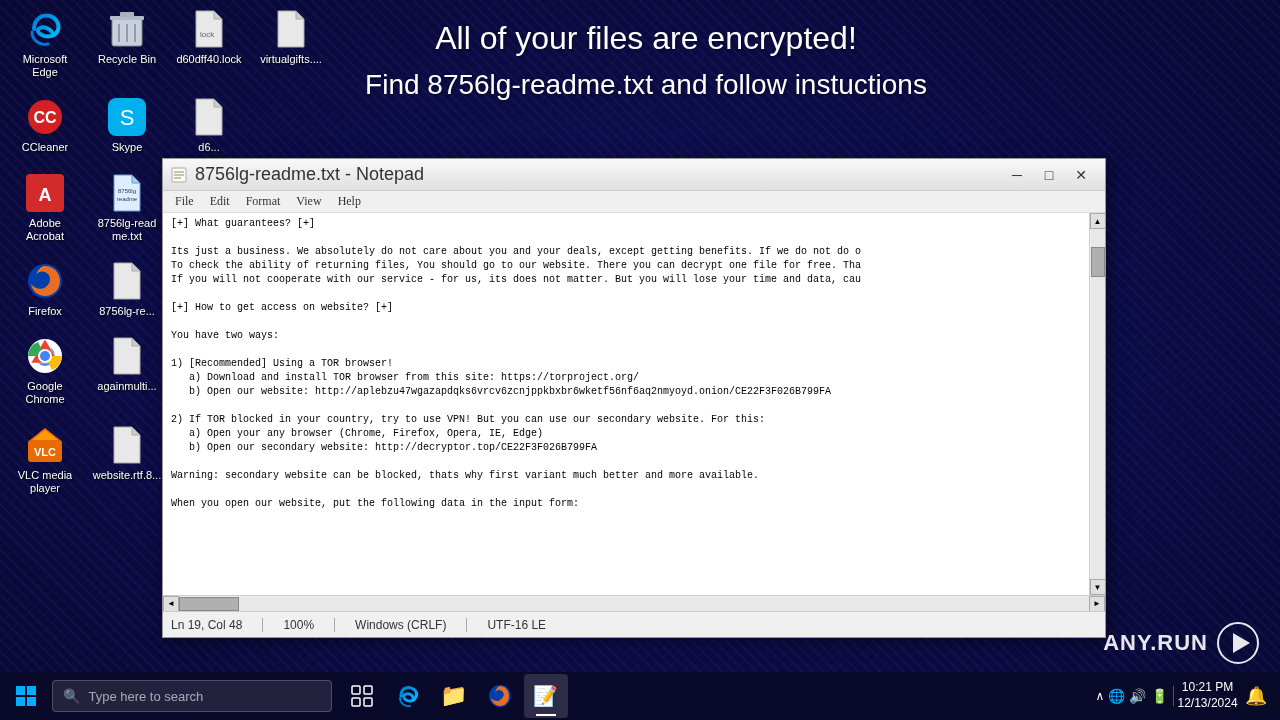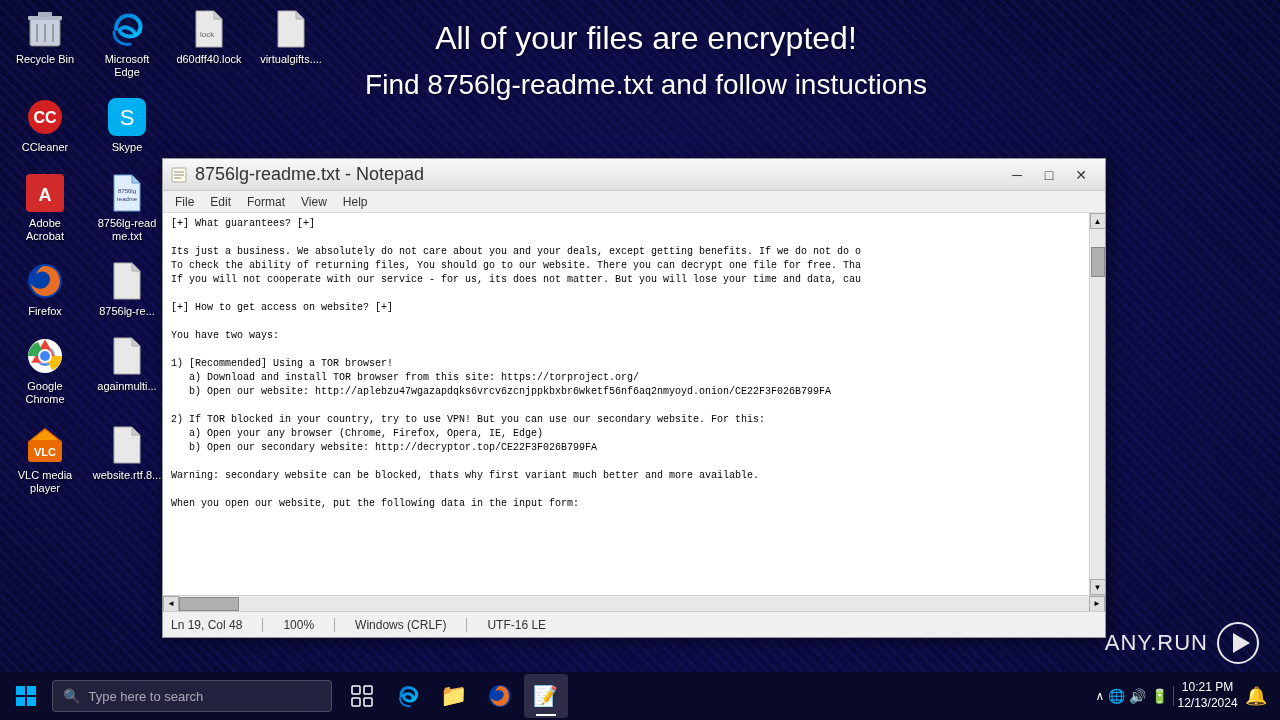--- a/index.html
+++ b/index.html
@@ -160,20 +160,21 @@
       padding: 0 4px;
       border-bottom: 1px solid #ddd;
       flex-shrink: 0;
     }
 
     .menu-item {
       padding: 2px 8px;
       font-size: 12px;
       color: #333;
       cursor: pointer;
+      font-family: Liberation Serif, serif;
     }
 
     
     .notepad-content {
       flex: 1;
       display: flex;
       overflow: hidden;
       background: white;
     }
 
@@ -403,67 +404,67 @@
       right: 20px;
       display: flex;
       align-items: center;
       gap: 8px;
       opacity: 0.9;
     }
 
     .anyrun-text {
       color: white;
       font-size: 22px;
-      font-weight: normal;
+      font-weight: bold;
       letter-spacing: 1px;
     }
   </style>
 </head>
 <body>
 
 <div class="desktop">
 
   <div class="desktop-message">
     <div class="line1">All of your files are encrypted!</div>
     <div class="line2">Find 8756lg-readme.txt and follow instuctions</div>
   </div>
 
   <div style="position:absolute; top:5px; left:5px; display:flex; flex-direction:column; gap:2px;">
 
     <div style="display:flex; gap:2px;">
-      <div class="desktop-icon">
-        <div class="icon-img">
-          <svg width="38" height="38" viewBox="0 0 38 38">
-            <rect x="4" y="8" width="30" height="28" rx="2" fill="#c8d0e0" stroke="#888" stroke-width="1"></rect>
-            <rect x="2" y="6" width="34" height="4" rx="1" fill="#b0bac8"></rect>
-            <rect x="12" y="2" width="14" height="5" rx="1" fill="#aab0be"></rect>
-            <line x1="11" y1="14" x2="11" y2="32" stroke="#888" stroke-width="1.5"></line>
-            <line x1="19" y1="14" x2="19" y2="32" stroke="#888" stroke-width="1.5"></line>
-            <line x1="27" y1="14" x2="27" y2="32" stroke="#888" stroke-width="1.5"></line>
-          </svg>
-        </div>
-        <div class="icon-label">Recycle Bin</div>
-      </div>
       <div class="desktop-icon">
         <div class="icon-img">
           <svg width="38" height="38" viewBox="0 0 38 38">
             <defs>
               <linearGradient id="edgeGrad" x1="0%" y1="0%" x2="100%" y2="100%">
                 <stop offset="0%" style="stop-color:#0078d4"></stop>
                 <stop offset="100%" style="stop-color:#00bfff"></stop>
               </linearGradient>
             </defs>
             <path d="M8,19 C8,10 15,4 24,6 C30,8 34,14 32,20 C30,26 22,28 16,25 C12,23 10,20 14,18 C18,16 24,19 26,22" fill="none" stroke="url(#edgeGrad)" stroke-width="4" stroke-linecap="round"></path>
             <path d="M6,22 C6,30 14,36 22,34" fill="none" stroke="#0078d4" stroke-width="3" stroke-linecap="round"></path>
           </svg>
         </div>
         <div class="icon-label">Microsoft Edge</div>
       </div>
       <div class="desktop-icon">
         <div class="icon-img">
+          <svg width="38" height="38" viewBox="0 0 38 38">
+            <rect x="4" y="8" width="30" height="28" rx="2" fill="#c8d0e0" stroke="#888" stroke-width="1"></rect>
+            <rect x="2" y="6" width="34" height="4" rx="1" fill="#b0bac8"></rect>
+            <rect x="12" y="2" width="14" height="5" rx="1" fill="#aab0be"></rect>
+            <line x1="11" y1="14" x2="11" y2="32" stroke="#888" stroke-width="1.5"></line>
+            <line x1="19" y1="14" x2="19" y2="32" stroke="#888" stroke-width="1.5"></line>
+            <line x1="27" y1="14" x2="27" y2="32" stroke="#888" stroke-width="1.5"></line>
+          </svg>
+        </div>
+        <div class="icon-label">Recycle Bin</div>
+      </div>
+      <div class="desktop-icon">
+        <div class="icon-img">
           <svg width="34" height="40" viewBox="0 0 34 40">
             <path d="M4,2 L22,2 L30,10 L30,38 L4,38 Z" fill="#e8e8e8" stroke="#aaa" stroke-width="1"></path>
             <path d="M22,2 L22,10 L30,10 Z" fill="#ccc" stroke="#aaa" stroke-width="1"></path>
             <text x="8" y="28" font-size="8" fill="#666">lock</text>
           </svg>
         </div>
         <div class="icon-label">d60dff40.lock</div>
       </div>
       <div class="desktop-icon">
         <div class="icon-img">
@@ -487,20 +488,29 @@
         <div class="icon-label">CCleaner</div>
       </div>
       <div class="desktop-icon">
         <div class="icon-img">
           <svg width="38" height="38" viewBox="0 0 38 38">
             <rect width="38" height="38" rx="8" fill="#00aff0"></rect>
             <text x="19" y="27" text-anchor="middle" font-size="22" fill="white">S</text>
           </svg>
         </div>
         <div class="icon-label">Skype</div>
+      </div>
+      <div class="desktop-icon">
+        <div class="icon-img">
+          <svg width="34" height="40" viewBox="0 0 34 40">
+            <path d="M4,2 L22,2 L30,10 L30,38 L4,38 Z" fill="#e8e8e8" stroke="#aaa" stroke-width="1"></path>
+            <path d="M22,2 L22,10 L30,10 Z" fill="#ccc" stroke="#aaa" stroke-width="1"></path>
+          </svg>
+        </div>
+        <div class="icon-label">d6...</div>
       </div>
     </div>
 
     <div style="display:flex; gap:2px;">
       <div class="desktop-icon">
         <div class="icon-img">
           <svg width="38" height="38" viewBox="0 0 38 38">
             <rect width="38" height="38" rx="4" fill="#d32b2b"></rect>
             <text x="19" y="27" text-anchor="middle" font-size="18" font-weight="bold" fill="white">A</text>
           </svg>

